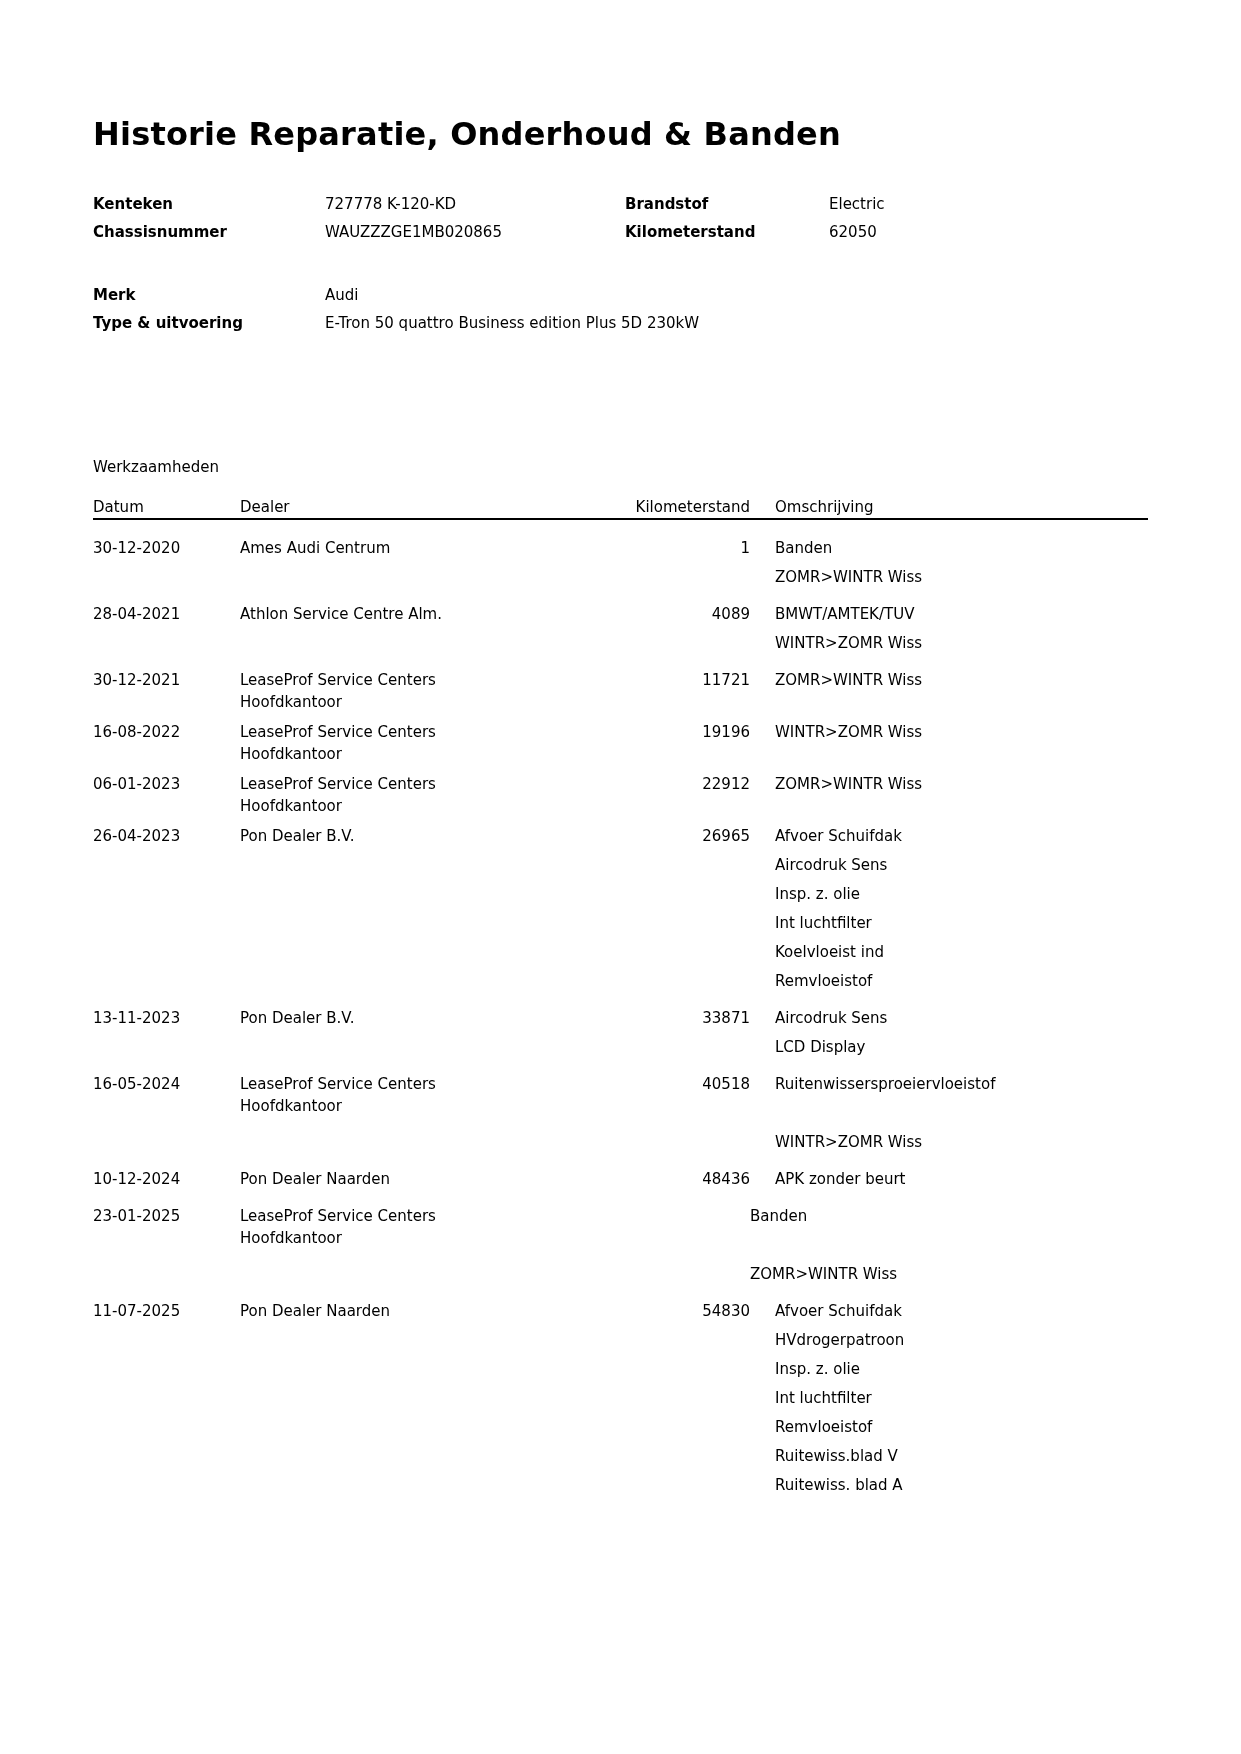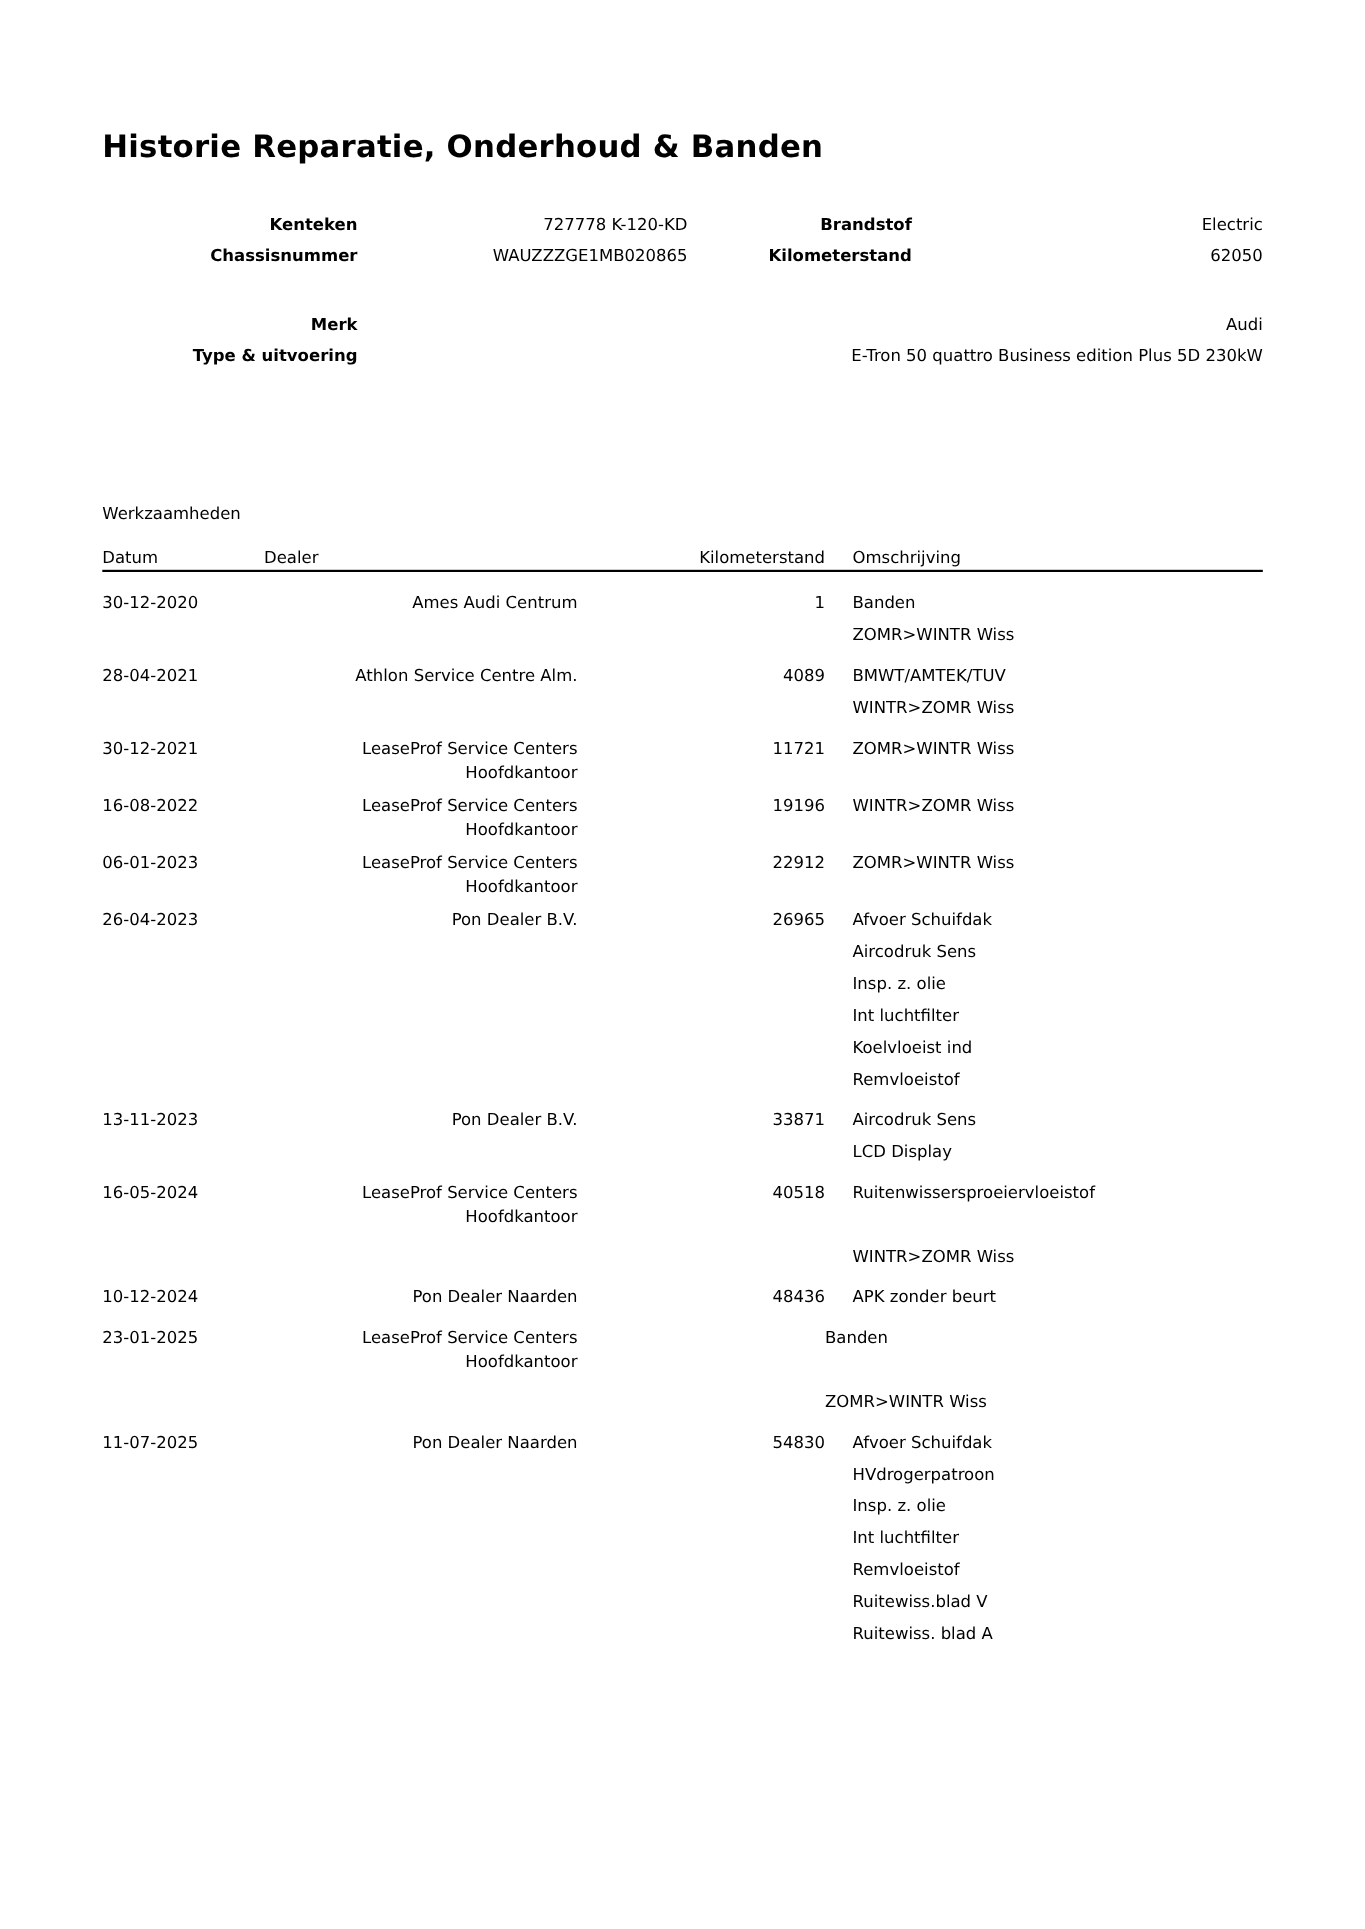--- a/index.html
+++ b/index.html
@@ -11,31 +11,30 @@
     background: #ffffff;
     font-family: "DejaVu Sans", "Liberation Sans", sans-serif;
     font-size: 15px;
     color: #000000;
     overflow: hidden;
   }
   .content { position: absolute; left: 93px; width: 1055px; }
 
   .doc-title {
     top: 116px;
-    font-size: 28px;
+    font-size: 32px;
     font-weight: bold;
     line-height: 36px;
     letter-spacing: 0.2px;
   }
 
   .info-grid {
     display: grid;
     grid-template-columns: 232px 300px 204px auto;
     line-height: 28px;
-    text-align: right;
   }
   .info-grid .lbl { font-weight: bold; }
   #info-block-1 { top: 190px; }
   #info-block-2 { top: 281px; grid-template-columns: 232px auto; }
   #info-block-3 { top: 377px; grid-template-columns: 232px auto; }
 
   .section-title { top: 456px; font-weight: normal; line-height: 22px; }
 
   .werk-header {
     top: 496px;
@@ -45,21 +44,21 @@
     padding-bottom: 0;
     border-bottom: 2px solid #000000;
   }
   .werk-rows { top: 537px; }
   .werk-row {
     display: grid;
     grid-template-columns: 147px 320px 190px 25px 373px;
     margin-bottom: 8px;
   }
   .cell-datum  { line-height: 22px; }
-  .cell-dealer { line-height: 22px; padding-right: 35px; text-align: right; }
+  .cell-dealer { line-height: 22px; padding-right: 35px; }
   .cell-km     { line-height: 22px; text-align: right; }
   .col-km-header { text-align: right; }
   .oms-line    { min-height: 29px; line-height: 22px; white-space: pre; }
 </style>
 </head>
 <body>
 
 <div class="page">
 
   <h1 class="content doc-title" style="margin:0;">Historie Reparatie, Onderhoud &amp; Banden</h1>

